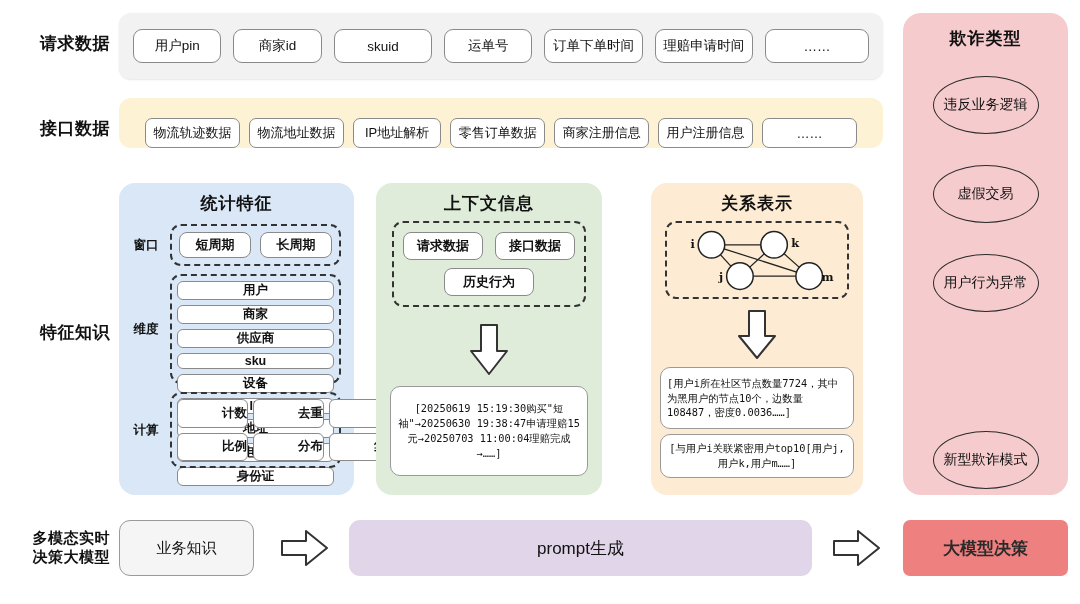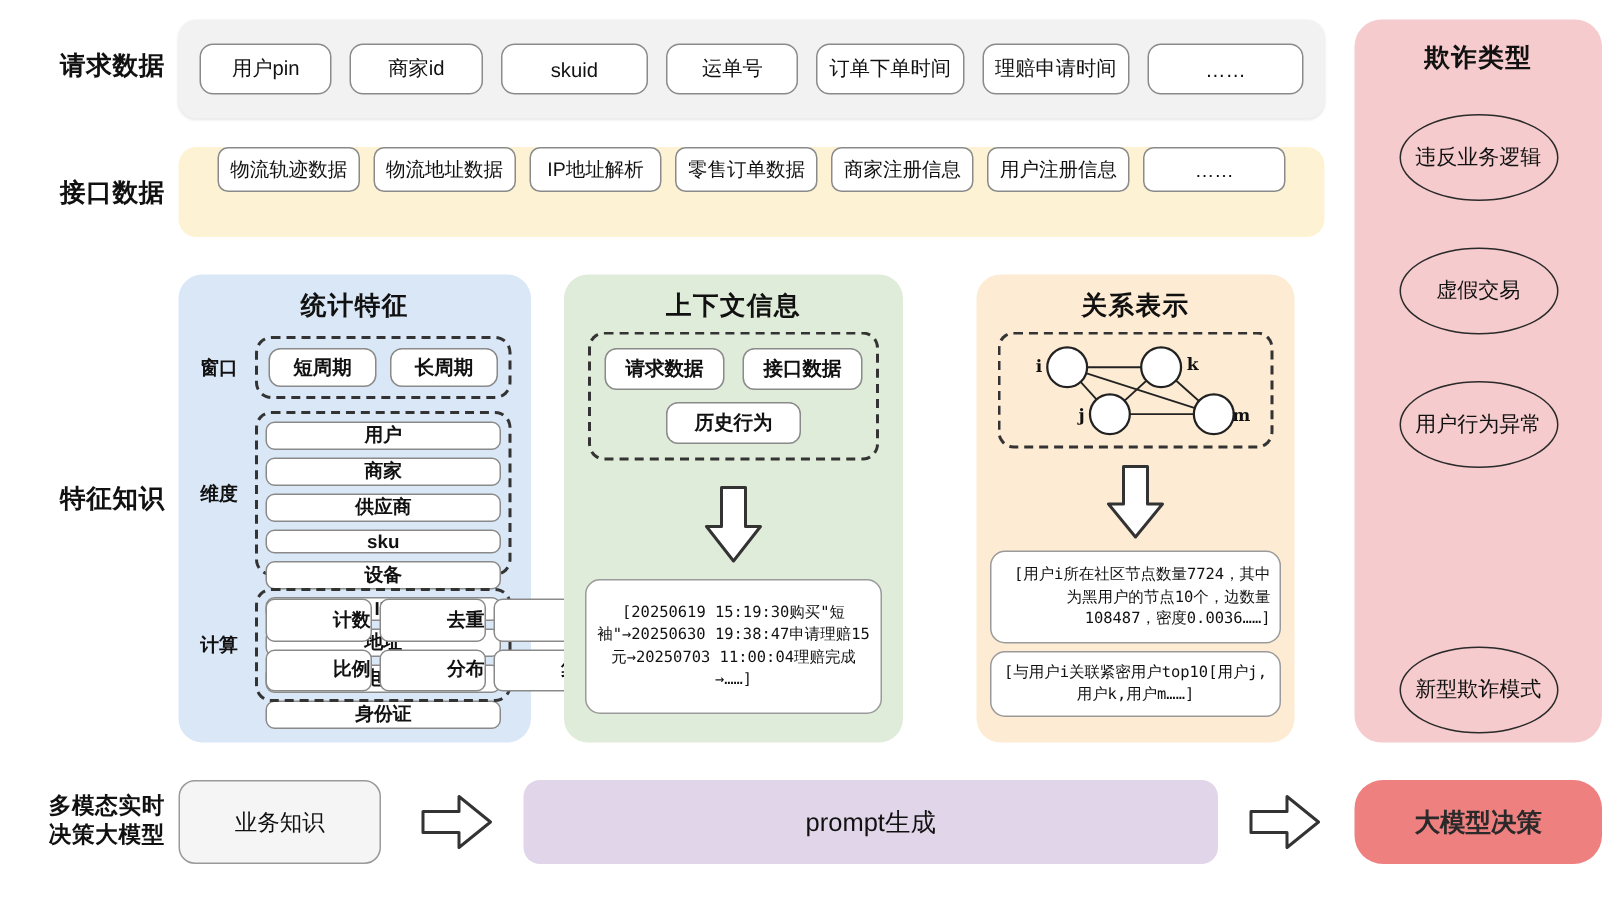--- a/index.html
+++ b/index.html
@@ -41,23 +41,23 @@
     position:absolute;left:119px;top:13px;width:764px;height:66px;
     background:#f2f2f2;border-radius:12px;
     box-shadow:0 1px 2px rgba(0,0,0,.10);
     display:flex;align-items:center;gap:12px;
     padding:0 14px;box-sizing:border-box;
   }
   #req-band .pill{height:34px;border-radius:9px;}
 
   
   #api-band{
-    position:absolute;left:119px;top:98px;width:764px;height:60px;
+    position:absolute;left:119px;top:98px;width:764px;height:50px;
     background:#fdf3d4;border-radius:12px;
-    display:flex;align-items:flex-start;gap:9px;
+    display:flex;align-items:flex-end;gap:9px;
     padding:0 26px;box-sizing:border-box;
   }
   #api-band .pill{height:30px;border-radius:7px;font-size:13px;}
 
   
   .panel{
     position:absolute;border-radius:16px;box-sizing:border-box;
   }
   .panel-title{
     text-align:center;font-size:17px;font-weight:700;color:#111;
@@ -114,21 +114,21 @@
     font-family:"DejaVu Sans Mono","Liberation Mono",monospace;
     font-size:10.3px;line-height:1.45;color:#111;
   }
 
   
   #rel-dash{left:14px;top:38px;width:184px;height:78px;}
   #rel-graph{width:100%;height:100%;display:block;}
   #rel-text1{
     position:absolute;left:9px;top:184px;width:194px;height:62px;
     background:#fff;border:1.4px solid #9a9a9a;border-radius:10px;box-sizing:border-box;
-    display:flex;align-items:center;justify-content:center;text-align:right;
+    display:flex;align-items:center;justify-content:center;text-align:left;
     padding:4px 6px;font-family:"DejaVu Sans Mono","Liberation Mono",monospace;
     font-size:10.3px;line-height:1.45;color:#111;
   }
   #rel-text2{
     position:absolute;left:9px;top:251px;width:194px;height:44px;
     background:#fff;border:1.4px solid #9a9a9a;border-radius:10px;box-sizing:border-box;
     display:flex;align-items:center;justify-content:center;text-align:center;
     padding:4px 6px;font-family:"DejaVu Sans Mono","Liberation Mono",monospace;
     font-size:10.3px;line-height:1.45;color:#111;
   }
@@ -150,21 +150,21 @@
     font-size:15px;color:#111;box-sizing:border-box;
   }
   #prompt-box{
     position:absolute;left:349px;top:520px;width:463px;height:56px;
     background:#e1d6e9;border-radius:11px;
     display:flex;align-items:center;justify-content:center;
     font-size:17px;color:#111;box-sizing:border-box;
   }
   #decision-box{
     position:absolute;left:903px;top:520px;width:165px;height:56px;
-    background:#ef8080;border-radius:19px;
+    background:#ef8080;border-radius:7px;
     display:flex;align-items:center;justify-content:center;
     font-size:17px;font-weight:700;color:#2a2a2a;box-sizing:border-box;
   }
   .harrow{position:absolute;}
 </style>
 </head>
 <body>
 
 <div class="stage">
 

